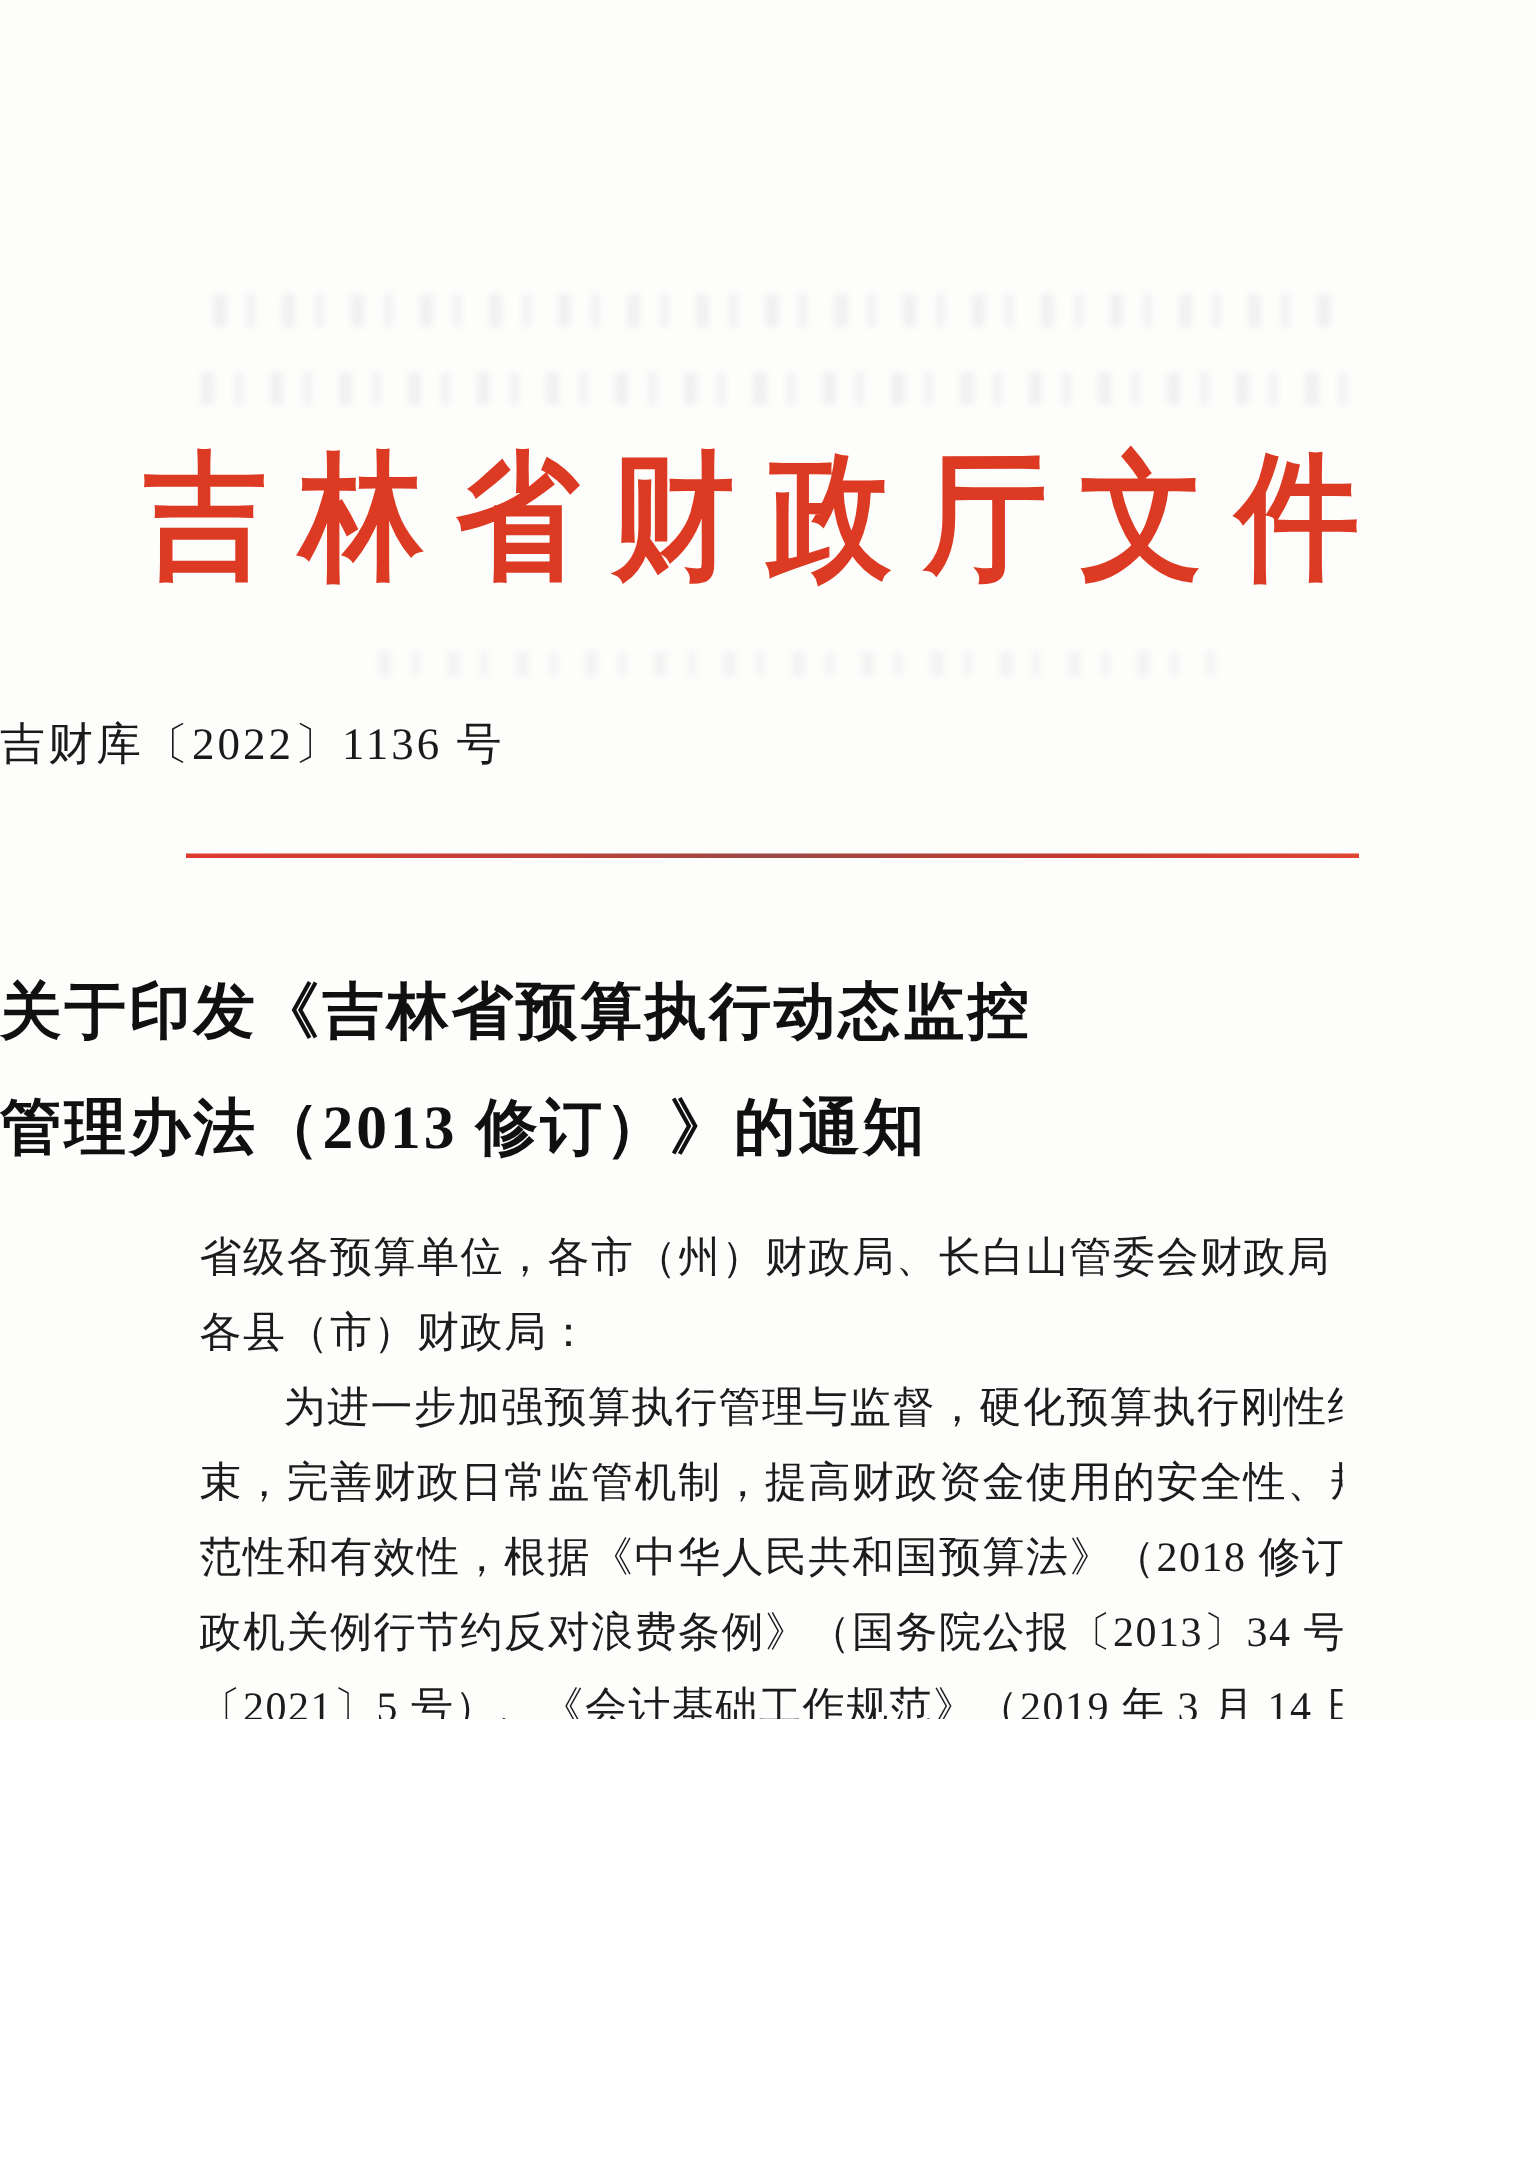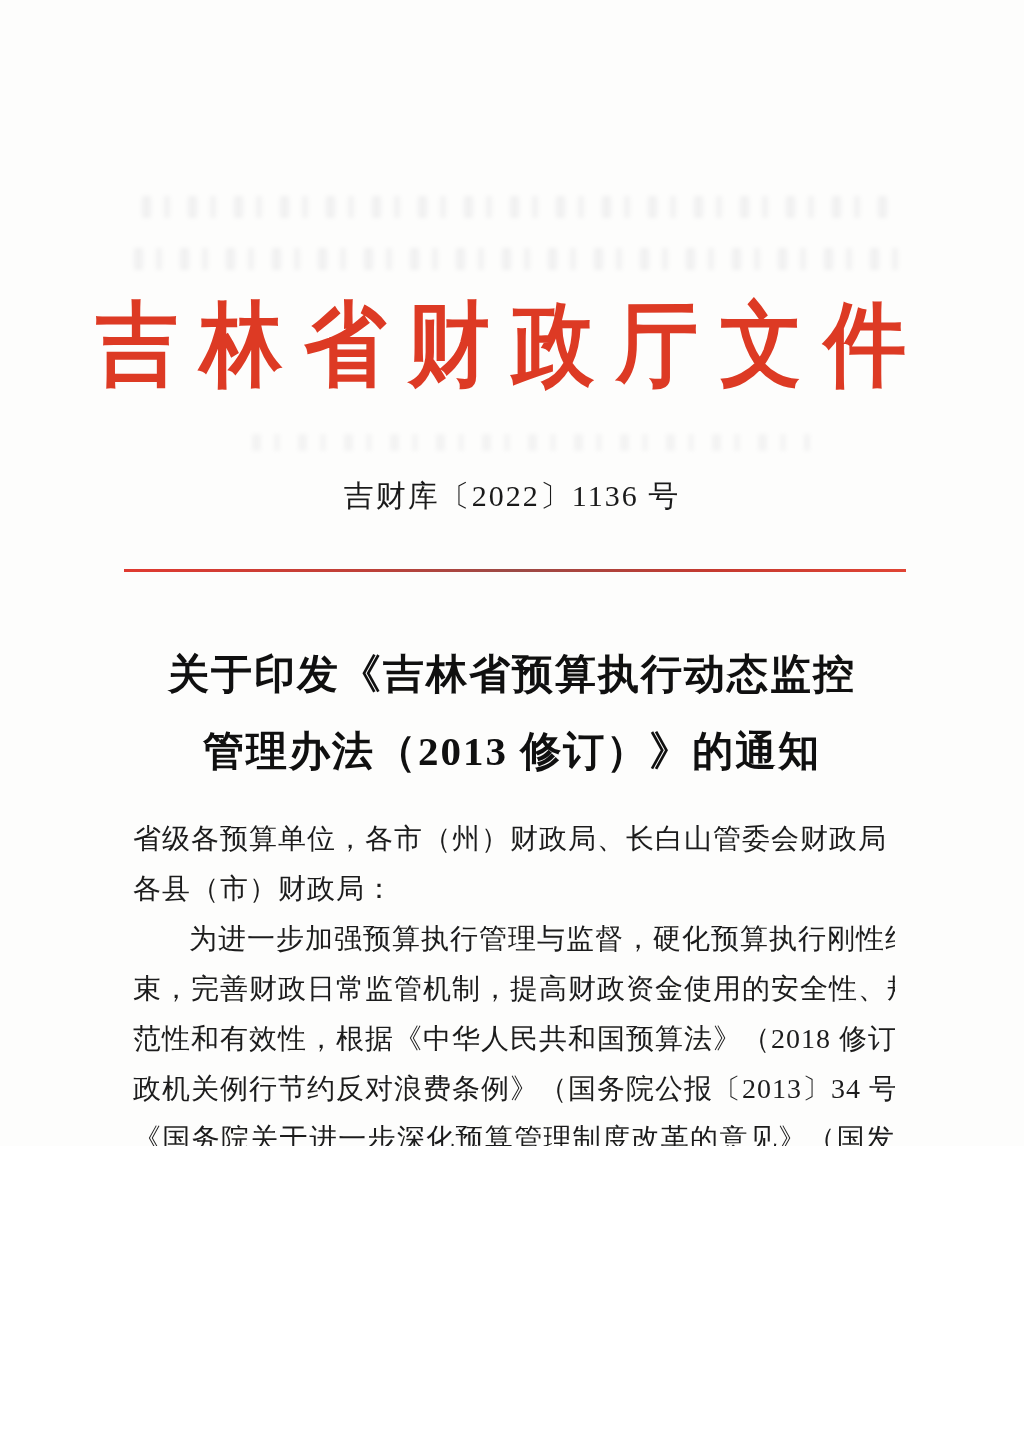--- a/index.html
+++ b/index.html
@@ -52,41 +52,40 @@
     transform: scaleY(1.12);
     transform-origin: top center;
     white-space: nowrap;
   }
 
   .doc-number {
     position: absolute;
     top: 476px;
     left: 0;
     width: 100%;
-    text-align: center;
     font-size: 30px;
     letter-spacing: 2px;
     color: #1a1a1a;
   }
 
   .red-rule {
     position: absolute;
     top: 569px;
     left: 124px;
     width: 782px;
     height: 3px;
     background: linear-gradient(90deg, #e03a30 0%, #c04038 30%, #9c4a46 50%, #c53a30 75%, #e04434 100%);
   }
 
   .doc-title {
     position: absolute;
     top: 636px;
     left: 0;
     width: 100%;
-    text-align: center;
+    text-align: left;
     font-size: 41px;
     font-weight: bold;
     line-height: 77px;
     letter-spacing: 2px;
     color: #101010;
   }
 
   .body-block {
     position: absolute;
     top: 814px;
@@ -142,20 +141,19 @@
     <div>管理办法（2013 修订）》的通知</div>
   </div>
 
   <div class="body-block">
     <div class="line">省级各预算单位，各市（州）财政局、长白山管委会财政局，</div>
     <div class="line short">各县（市）财政局：</div>
     <div class="line indent">为进一步加强预算执行管理与监督，硬化预算执行刚性约</div>
     <div class="line">束，完善财政日常监管机制，提高财政资金使用的安全性、规</div>
     <div class="line">范性和有效性，根据《中华人民共和国预算法》（2018 修订）、《党</div>
     <div class="line">政机关例行节约反对浪费条例》（国务院公报〔2013〕34 号）、</div>
-    <div class="line">《国务院关于进一步深化预算管理制度改革的意见》（国发</div>
     <div class="line">〔2021〕5 号）、《会计基础工作规范》（2019 年 3 月 14 日 中华</div>
     <div class="line">人民共和国财政部令第 98 号）、《财政部关于印发〈中央财政国</div>
   </div>
 
   <div class="page-number">—1—</div>
 
 </div>
 
 </body></html>

